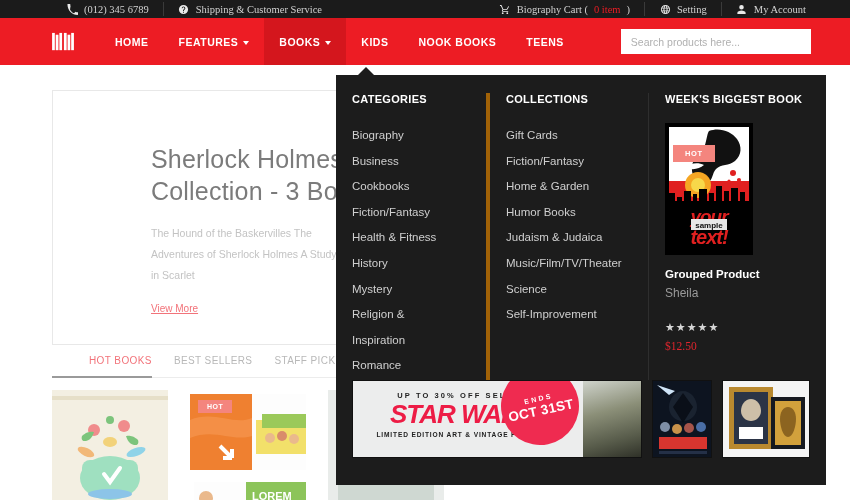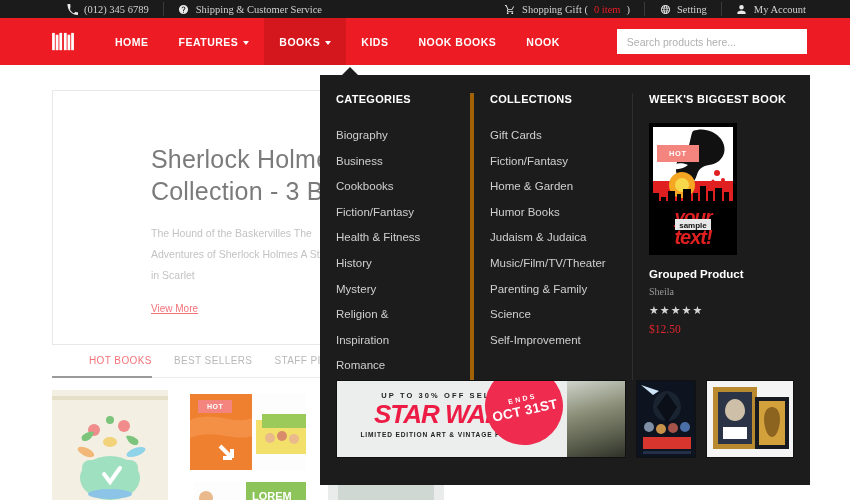--- a/index.html
+++ b/index.html
@@ -98,21 +98,21 @@
     position: absolute; left: 52px; top: 325px; display: flex; gap: 22px;
   }
   .prod { width: 116px; height: 116px; overflow: hidden; position: relative; }
   .prod .hot-tag {
     position: absolute; left: 8px; top: 10px; background: #f4857e; color: #fff;
     font-size: 7px; font-weight: bold; padding: 3px 9px; letter-spacing: .5px;
   }
 
   
   #dropdown {
-    position: absolute; left: 320px; top: 75px; width: 490px; height: 410px;
+    position: absolute; left: 336px; top: 75px; width: 490px; height: 410px;
     background: #1c1c1c; z-index: 10;
   }
   #dd-caret {
     position: absolute; top: -8px; left: 22px;
     width: 0; height: 0; border-left: 8px solid transparent;
     border-right: 8px solid transparent; border-bottom: 8px solid #1c1c1c;
   }
   #dd-cols { display: flex; padding: 18px 0 0 0; height: 305px; }
   .dd-col { padding: 0 16px; }
   #col-categories { width: 150px; }
@@ -131,21 +131,21 @@
   #feat-img {
     width: 88px; height: 132px; background: #000; position: relative;
     overflow: hidden; margin-bottom: 13px;
   }
   #feat-hot {
     position: absolute; left: 8px; top: 22px; background: #f4857e; color: #fff;
     font-size: 7.5px; font-weight: bold; padding: 4px 12px; letter-spacing: .6px;
     z-index: 3;
   }
   #feat-name { color: #fff; font-size: 11.5px; font-weight: bold; margin-bottom: 6px; }
-  #feat-author { color: #9a9a9a; font-size: 10px; margin-bottom: 7px; font-family: Liberation Serif, serif; }
+  #feat-author { color: #9a9a9a; font-size: 12px; margin-bottom: 21px; font-family: Liberation Sans, sans-serif; }
   #feat-stars { color: #d5d5d5; font-size: 11px; letter-spacing: 1px; margin-bottom: 6px; }
   #feat-price { color: #e0252d; font-size: 11.5px; font-family: "Liberation Serif", serif; }
 
   
   #dd-promos { display: flex; gap: 10px; padding: 0 16px; }
   #sw-banner {
     width: 290px; height: 78px; background: #eceded; position: relative;
     overflow: hidden; border: 1px solid #111;
   }
   #sw-text { padding: 10px 0 0 14px; width: 205px; }
@@ -203,21 +203,21 @@
       <span>Shipping &amp; Customer Service</span>
     </div>
   </div>
   <div id="topbar-right">
     <div class="tb-item">
       <span class="tb-ico">
         <svg width="12" height="11" viewBox="0 0 24 24" fill="currentColor">
             <path d="M7 18a2 2 0 102 2 2 2 0 00-2-2zm10 0a2 2 0 102 2 2 2 0 00-2-2zM7.2 14.8l.03-.12.9-1.68h7.45c.75 0 1.41-.41 1.75-1.03l3.58-6.49L19.2 4.8 15.55 11.4H8.53L4.27 2.4H1v2h2l3.6 7.59-1.35 2.44A2 2 0 007 17h12v-2H7.4a.25.25 0 01-.2-.2z"></path>
           </svg>
       </span>
-      <span>Shopping Gift (</span>
+      <span>Biography Cart (</span>
       <span class="cart-count">0 item</span>
       <span>)</span>
     </div>
     <div class="tb-sep"></div>
     <div class="tb-item">
       <span class="tb-ico">
         <svg width="11" height="11" viewBox="0 0 24 24" fill="currentColor">
             <path d="M12 2a10 10 0 100 20 10 10 0 000-20zm6.9 6h-2.9a15.6 15.6 0 00-1.4-3.6A8 8 0 0118.9 8zM12 4c.8 1.2 1.4 2.5 1.8 4h-3.6c.4-1.5 1-2.8 1.8-4zM4.3 14a8 8 0 010-4h3.3a16.5 16.5 0 000 4H4.3zm.8 2h2.9c.3 1.3.8 2.5 1.4 3.6A8 8 0 015.1 16zm2.9-8H5.1a8 8 0 014.3-3.6A15.6 15.6 0 008 8zM12 20c-.8-1.2-1.4-2.5-1.8-4h3.6c-.4 1.5-1 2.8-1.8 4zm2.2-6H9.8a14.7 14.7 0 010-4h4.4a14.7 14.7 0 010 4zm.4 5.6c.6-1.1 1.1-2.3 1.4-3.6h2.9a8 8 0 01-4.3 3.6zm1.8-5.6a16.5 16.5 0 000-4h3.3a8 8 0 010 4h-3.3z"></path>
           </svg>
       </span>
@@ -258,21 +258,21 @@
       <span>BOOKS</span>
       <span class="caret"></span>
     </a>
     <a class="nav-item">
       <span>KIDS</span>
     </a>
     <a class="nav-item">
       <span>NOOK BOOKS</span>
     </a>
     <a class="nav-item">
-      <span>NOOK</span>
+      <span>TEENS</span>
     </a>
   </nav>
   <div id="searchbox">
     <input id="search-input" type="text" placeholder="Search products here..." style="">
 
   </div>
 </div>
 
 <div id="page">
 
@@ -363,21 +363,20 @@
     </div>
 
     <div class="dd-col" id="col-collections">
       <div class="dd-head">COLLECTIONS</div>
       <a class="dd-link">Gift Cards</a>
       <a class="dd-link">Fiction/Fantasy</a>
       <a class="dd-link">Home &amp; Garden</a>
       <a class="dd-link">Humor Books</a>
       <a class="dd-link">Judaism &amp; Judaica</a>
       <a class="dd-link">Music/Film/TV/Theater</a>
-      <a class="dd-link">Parenting &amp; Family</a>
       <a class="dd-link">Science</a>
       <a class="dd-link">Self-Improvement</a>
     </div>
 
     <div class="dd-col" id="col-feature">
       <div class="dd-head">WEEK'S BIGGEST BOOK</div>
       <div id="feat-img">
         <svg width="88" height="132" viewBox="0 0 88 132">
           <rect width="88" height="132" fill="#000"></rect>
           <rect x="4" y="4" width="80" height="64" fill="#ffffff"></rect>

